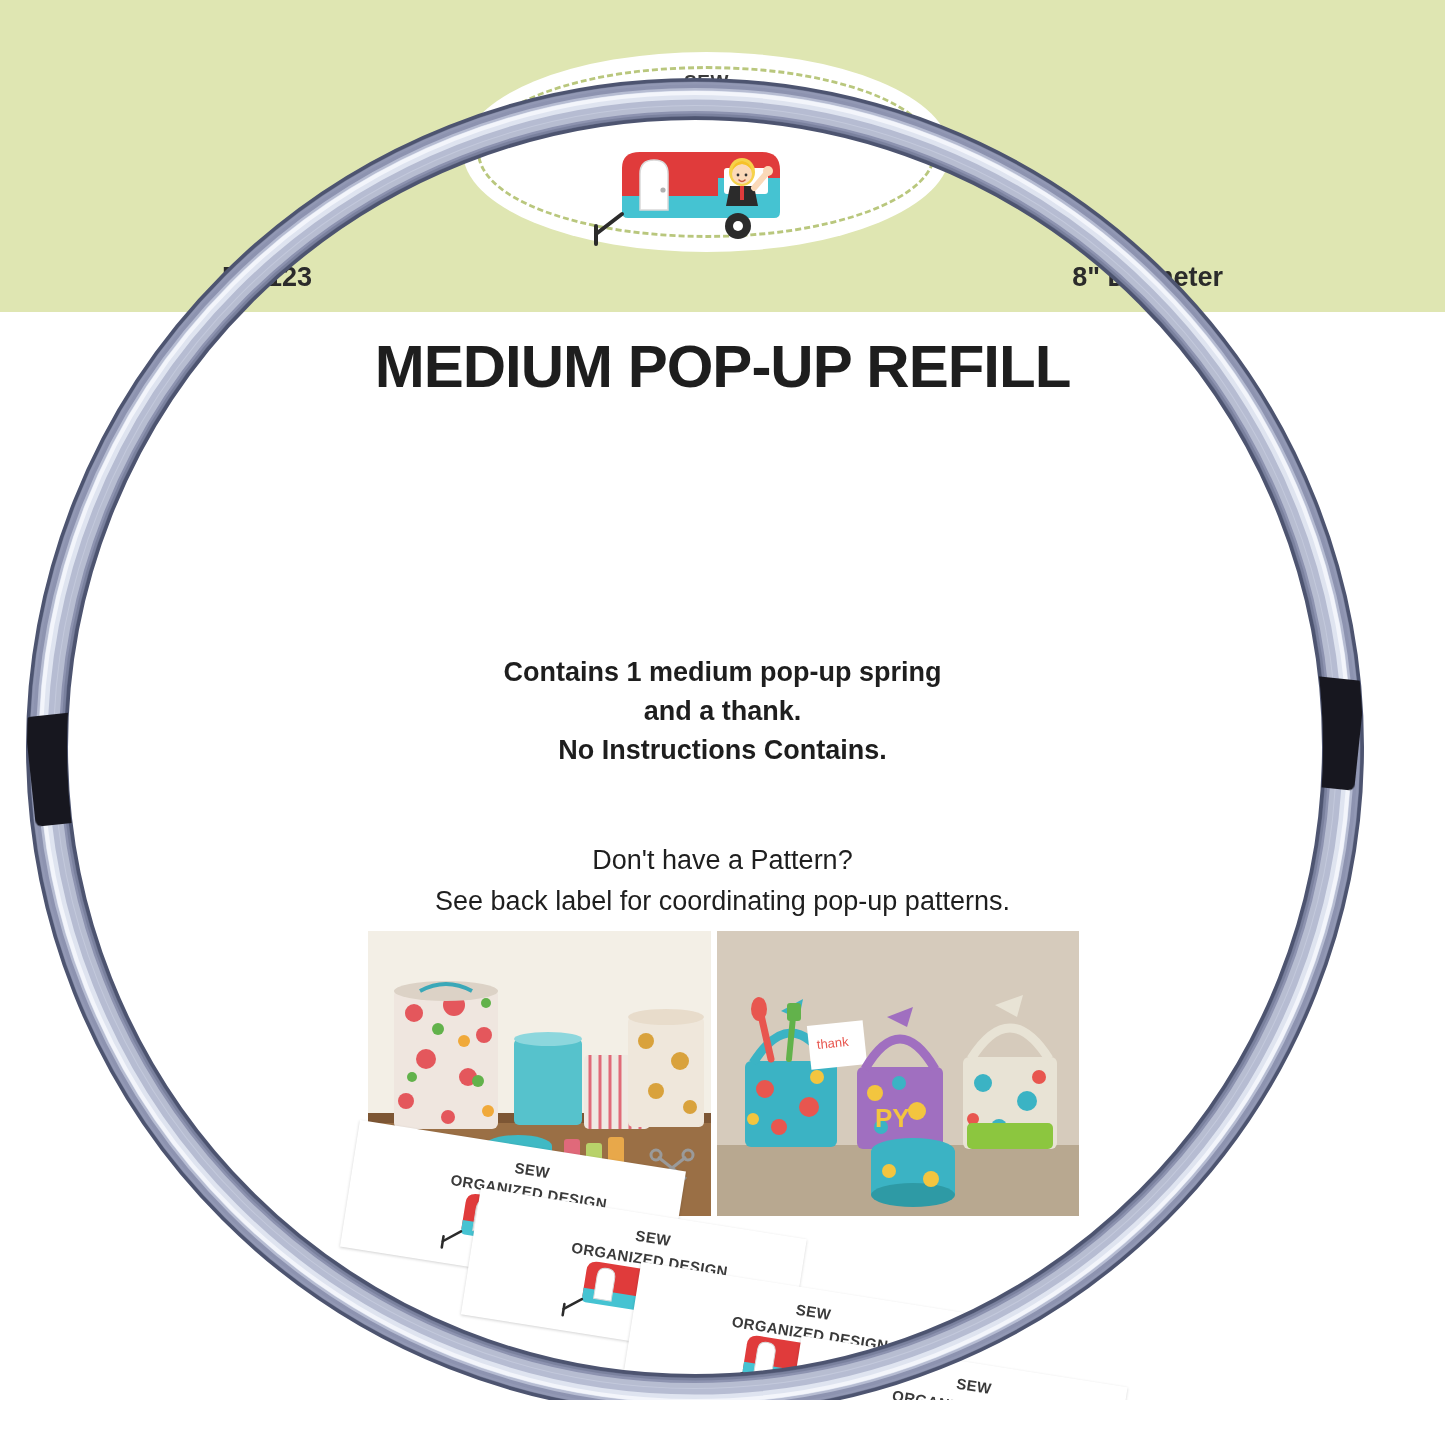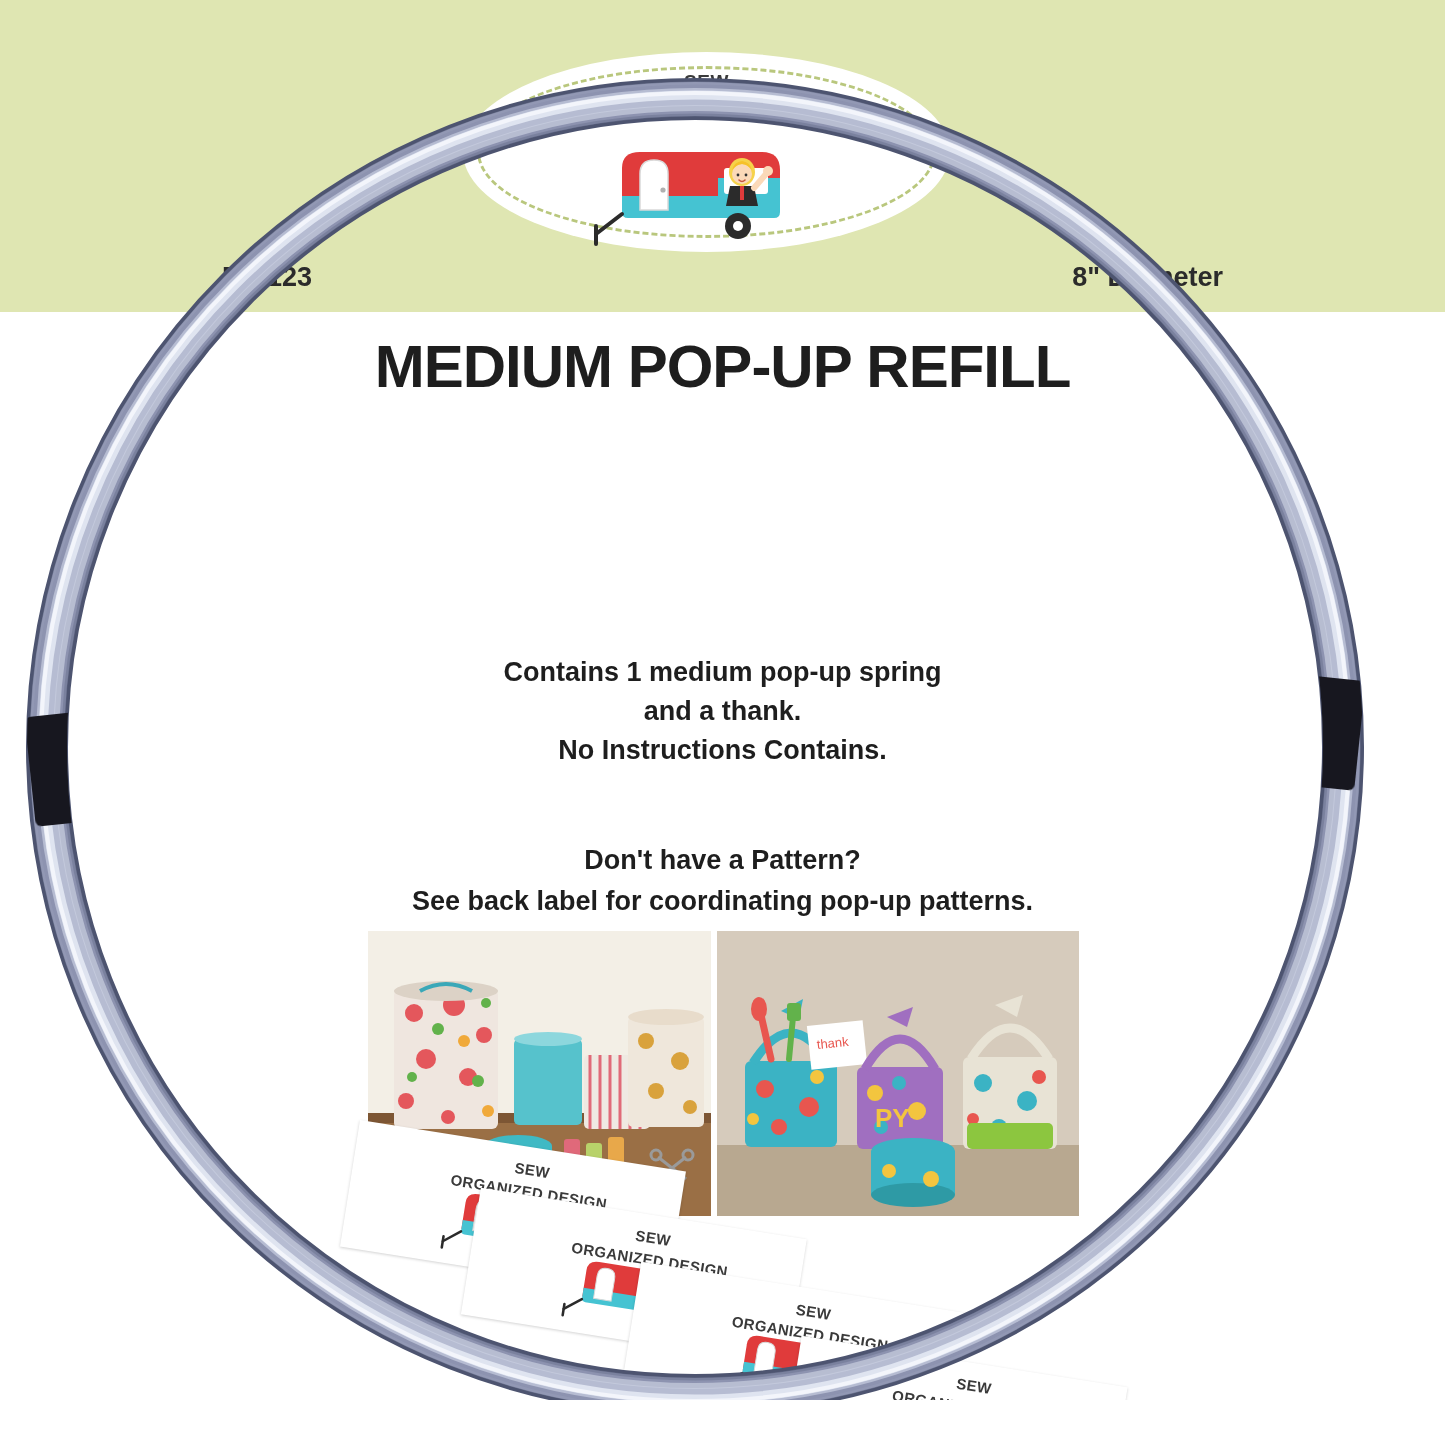--- a/index.html
+++ b/index.html
@@ -132,21 +132,21 @@
     z-index: 4;
     margin-top: 31px;
   }
   .pattern-q {
     position: absolute;
     left: 0;
     top: 840px;
     width: 100%;
     text-align: center;
     font-size: 27px;
-    font-weight: bold;
+    font-weight: normal;
     color: #1e1e1e;
     line-height: 1.5;
     z-index: 4;
   }
 
   
   .photos {
     position: absolute;
     left: 368px;
     top: 931px;

